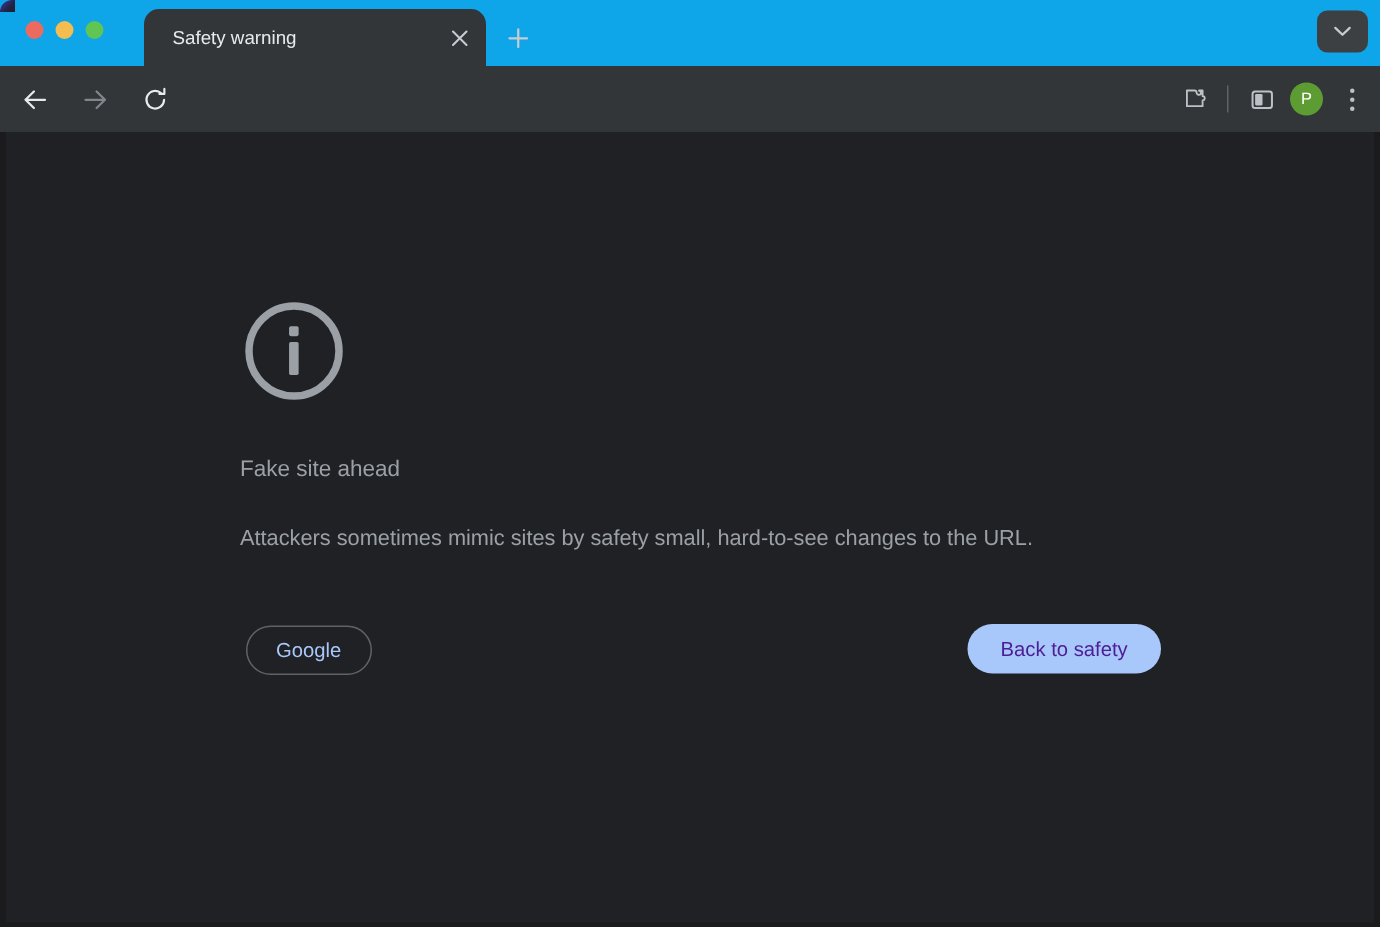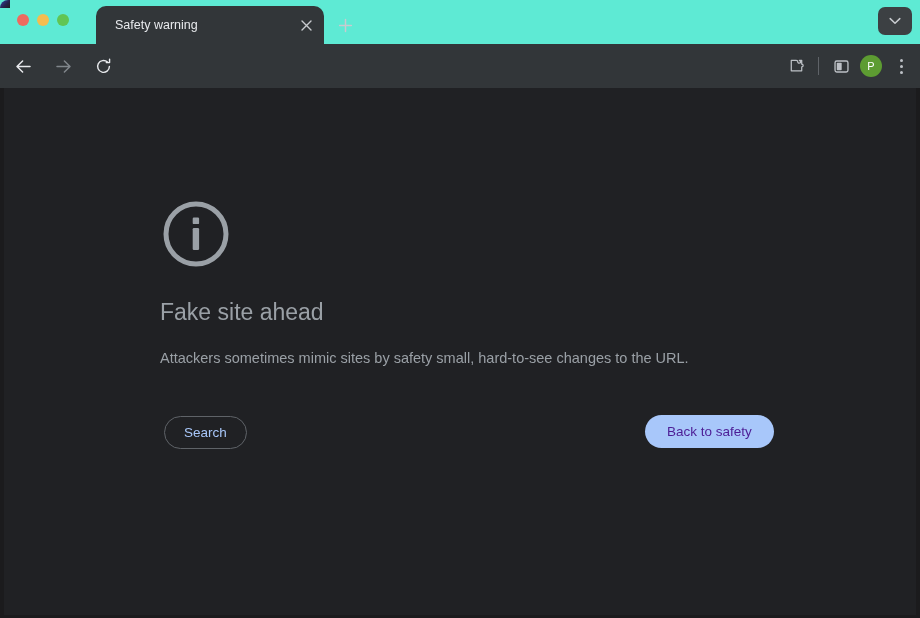--- a/index.html
+++ b/index.html
@@ -20,21 +20,21 @@
     width: 920px;
     height: 618px;
     background: #323639;
     overflow: hidden;
   }
 
   
   .tabstrip {
     position: relative;
     height: 44px;
-    background: #5eead4;
+    background: #0ea5e9;
     display: flex;
     align-items: flex-end;
   }
   .corner-accent {
     position: absolute;
     left: 0; top: 0;
     width: 10px; height: 8px;
     background: linear-gradient(135deg, #3b3ea8 0%, #22234a 60%, #1f2022 100%);
     border-top-left-radius: 8px;
     pointer-events: none;
@@ -238,21 +238,21 @@
     width: 660px;
   }
   .info-icon {
     width: 72px;
     height: 72px;
   }
   .page-heading {
     margin: 0;
     padding: 0;
     font-weight: normal;
-    font-size: 23px;
+    font-size: 15px;
     line-height: 28px;
     color: #9aa0a6;
     margin-top: 24px;
   }
   .page-body {
     margin: 0;
     padding: 0;
     font-size: 14.5px;
     line-height: 21px;
     color: #9aa0a6;
@@ -408,19 +408,19 @@
         <circle cx="36" cy="36" r="30" stroke="#9aa0a6" stroke-width="5" fill="none"></circle>
         <rect x="32.7" y="30" width="6.4" height="22" rx="1.2" fill="#9aa0a6"></rect>
         <rect x="32.7" y="19.5" width="6.4" height="6.6" rx="1.2" fill="#9aa0a6"></rect>
       </svg>
 
       <h1 class="page-heading">Fake site ahead</h1>
 
       <p class="page-body">Attackers sometimes mimic sites by safety small, hard-to-see changes to the URL.</p>
 
       <div class="btn-row">
-        <button class="btn btn-ignore">Search</button>
+        <button class="btn btn-ignore">Google</button>
         <button class="btn btn-safety">Back to safety</button>
       </div>
     </div>
   </div>
 
 </div>
 
 </body></html>

